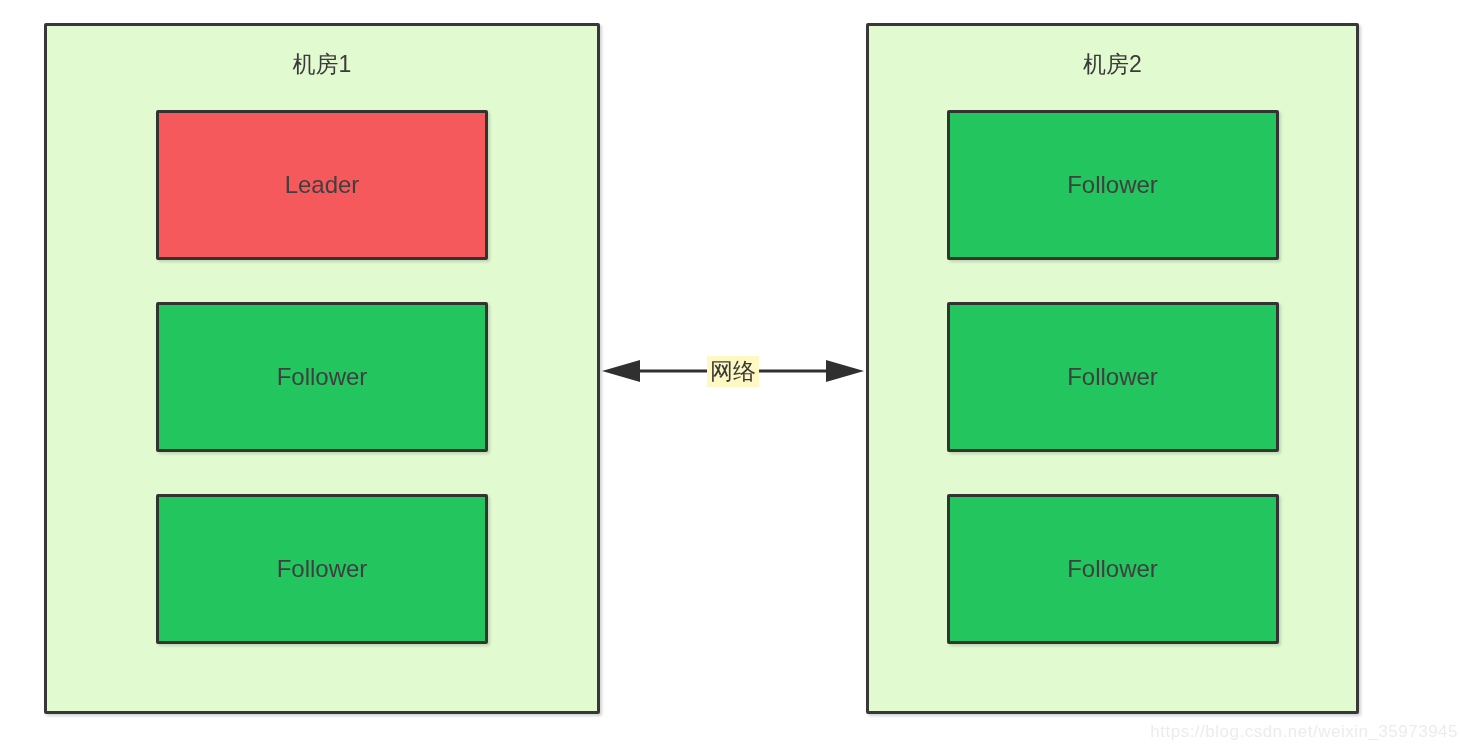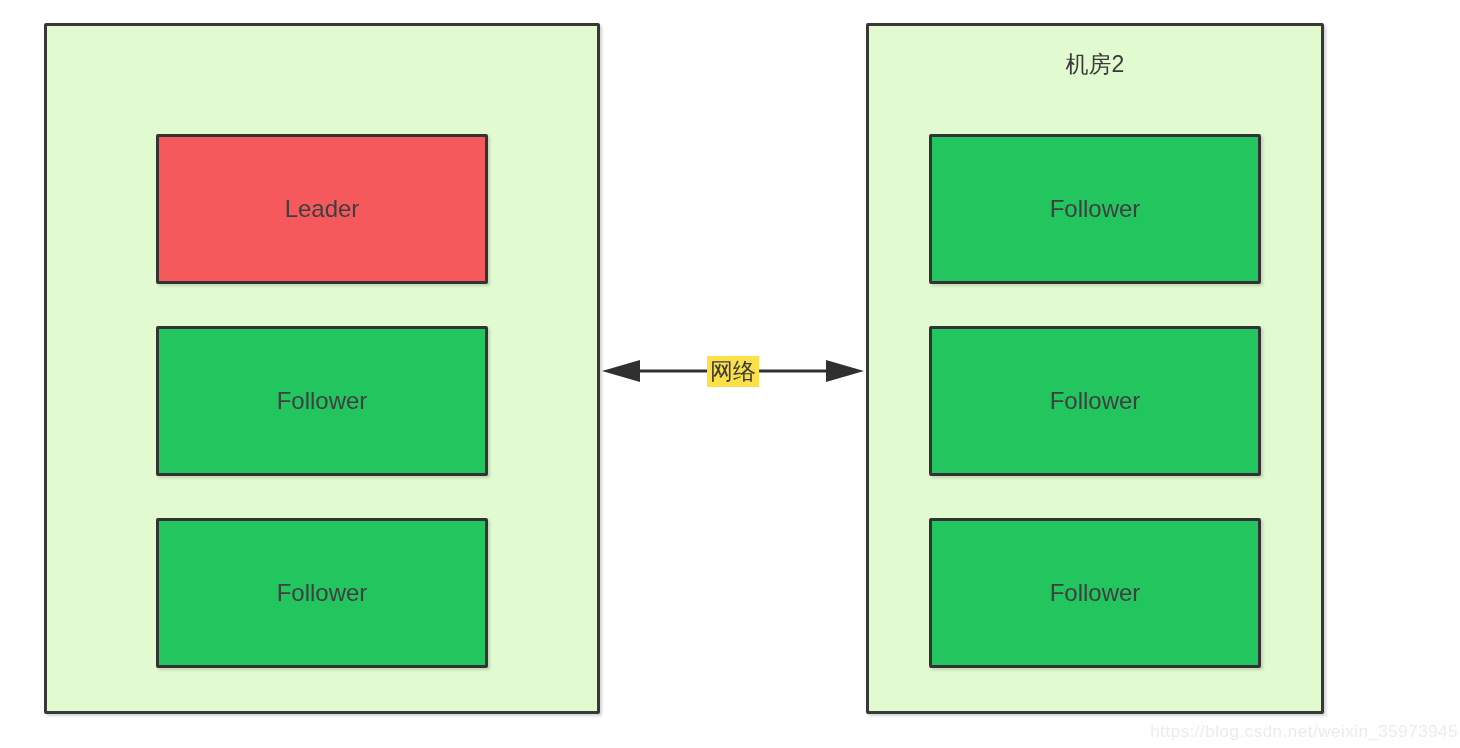--- a/index.html
+++ b/index.html
@@ -17,32 +17,32 @@
   }
   .room {
     position: absolute;
     box-sizing: border-box;
     background: #e2fad0;
     border: 3px solid #383838;
     border-radius: 2px;
     box-shadow: 2px 2px 3px rgba(0,0,0,0.18);
   }
   .room-1 { left: 44px;  top: 23px; width: 556px; height: 691px; }
-  .room-2 { left: 866px; top: 23px; width: 458px; height: 691px; }
+  .room-2 { left: 866px; top: 23px; width: 493px; height: 691px; }
   .room-title {
     position: absolute;
     top: 0; left: 0; right: 0;
     padding-top: 23px;
     text-align: center;
     font-size: 23px;
     color: #3a3a3a;
   }
   .nodes {
     position: absolute;
-    top: 108px; left: 0; right: 0;
+    top: 84px; left: 0; right: 0;
     display: flex;
     flex-direction: column;
     align-items: center;
     gap: 42px;
   }
   .node {
     box-sizing: border-box;
     width: 332px;
     height: 150px;
     display: flex;
@@ -64,40 +64,41 @@
   .link-label-wrap {
     position: absolute;
     left: 600px; top: 349px;
     width: 266px; height: 44px;
     display: flex;
     align-items: center;
     justify-content: center;
     pointer-events: none;
   }
   .link-label-wrap span {
-    background: #fde047;
+    background: #fef9c3;
     padding: 0 3px;
     font-size: 23px;
     color: #3a3a3a;
   }
   .watermark {
     position: absolute;
     right: 2px;
     bottom: 6px;
     font-size: 17px;
     color: #ececec;
     letter-spacing: 0.5px;
   }
 </style>
 </head>
 <body>
 
 <div class="canvas">
 
   <div class="room room-1">
+    <div class="room-title">机房1</div>
     <div class="nodes">
       <div class="node leader">Leader</div>
       <div class="node">Follower</div>
       <div class="node">Follower</div>
     </div>
   </div>
 
   <div class="room room-2">
     <div class="room-title">机房2</div>
     <div class="nodes">

